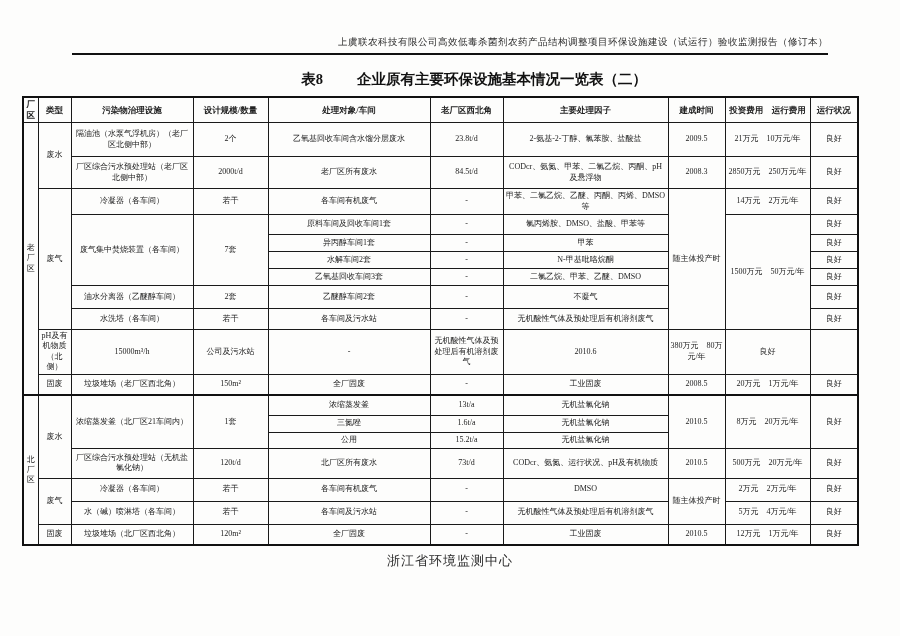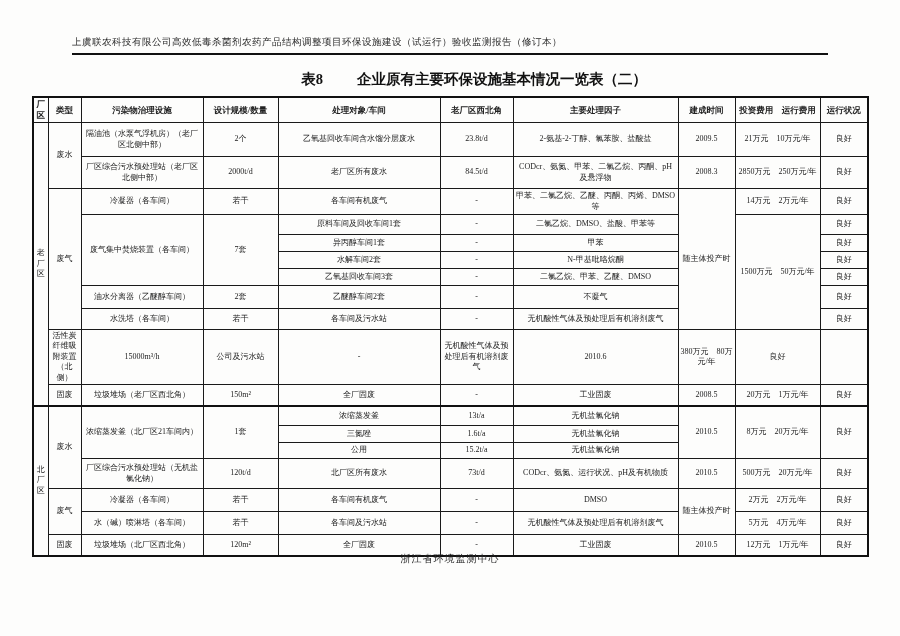--- a/index.html
+++ b/index.html
@@ -1,44 +1,44 @@
 <!DOCTYPE html>
 <html><head>
 <meta charset="utf-8">
 <style>
   html,body{margin:0;padding:0;background:#e8e8e8;}
   .page{
     position:relative;width:900px;height:636px;background:#fdfdfc;margin:0 auto;
     font-family:"Liberation Serif","DejaVu Serif",serif;color:#1c1c1c;overflow:hidden;
   }
   .runhead{
-    position:absolute;top:36px;left:72px;width:756px;text-align:left;
+    position:absolute;top:36px;left:72px;width:756px;text-align:right;
     font-size:9.5px;letter-spacing:.5px;color:#2a2a2a;
     border-bottom:2px solid #111;padding-bottom:4px;white-space:nowrap;
   }
   .caption{
     position:absolute;top:70px;left:0;width:100%;text-align:center;
     font-size:14.5px;font-weight:bold;color:#111;
   }
   .caption .lab{margin-right:34px;margin-left:48px;}
   table.main{
-    position:absolute;top:96px;left:32px;border-collapse:collapse;table-layout:fixed;
+    position:absolute;top:96px;left:22px;border-collapse:collapse;table-layout:fixed;
     width:835px;font-size:8px;color:#222;
   }
   table.main td,table.main th{
     border:1px solid #1a1a1a;text-align:center;vertical-align:middle;
     padding:1px 2px;line-height:1.3;overflow:hidden;
   }
   table.main{border:2px solid #111;}
   th{font-size:8.5px;font-weight:bold;padding:3px 1px;}
   td.v{word-break:break-all;line-height:1.7;padding:0 1px;}
   tr.zone2-start td{border-top:2px solid #111;}
   .footer{
     position:absolute;top:552px;left:0;width:100%;text-align:center;
-    font-size:10px;color:#2a2a2a;letter-spacing:1px;
+    font-size:13px;color:#2a2a2a;letter-spacing:1px;
   }
 </style>
 </head>
 <body>
 
 <div class="page">
 
   <div class="runhead">上虞联农科技有限公司高效低毒杀菌剂农药产品结构调整项目环保设施建设（试运行）验收监测报告（修订本）</div>
 
   <div class="caption">
@@ -105,21 +105,21 @@
       <td>甲苯、二氯乙烷、乙醚、丙酮、丙烯、DMSO等</td>
       <td rowspan="7">随主体投产时</td>
       <td>14万元　2万元/年</td>
       <td>良好</td>
     </tr>
     <tr style="height:20px">
       <td rowspan="4">废气集中焚烧装置（各车间）</td>
       <td rowspan="4">7套</td>
       <td>原料车间及回收车间1套</td>
       <td>-</td>
-      <td>二氯乙烷、DMSO、盐酸、甲苯等</td>
+      <td>氯丙烯胺、DMSO、盐酸、甲苯等</td>
       <td rowspan="6">1500万元　50万元/年</td>
       <td>良好</td>
     </tr>
     <tr style="height:17px">
       <td>异丙醇车间1套</td>
       <td>-</td>
       <td>甲苯</td>
       <td>良好</td>
     </tr>
     <tr style="height:17px">
@@ -144,21 +144,21 @@
     </tr>
     <tr style="height:21px">
       <td>水洗塔（各车间）</td>
       <td>若干</td>
       <td>各车间及污水站</td>
       <td>-</td>
       <td>无机酸性气体及预处理后有机溶剂废气</td>
       <td>良好</td>
     </tr>
     <tr style="height:21px">
-      <td>活性炭纤维吸附装置（北侧）</td>
+      <td>pH及有机物质（北侧）</td>
       <td>15000m³/h</td>
       <td>公司及污水站</td>
       <td>-</td>
       <td>无机酸性气体及预处理后有机溶剂废气</td>
       <td>2010.6</td>
       <td>380万元　80万元/年</td>
       <td>良好</td>
     </tr>
 
     <tr style="height:21px">

